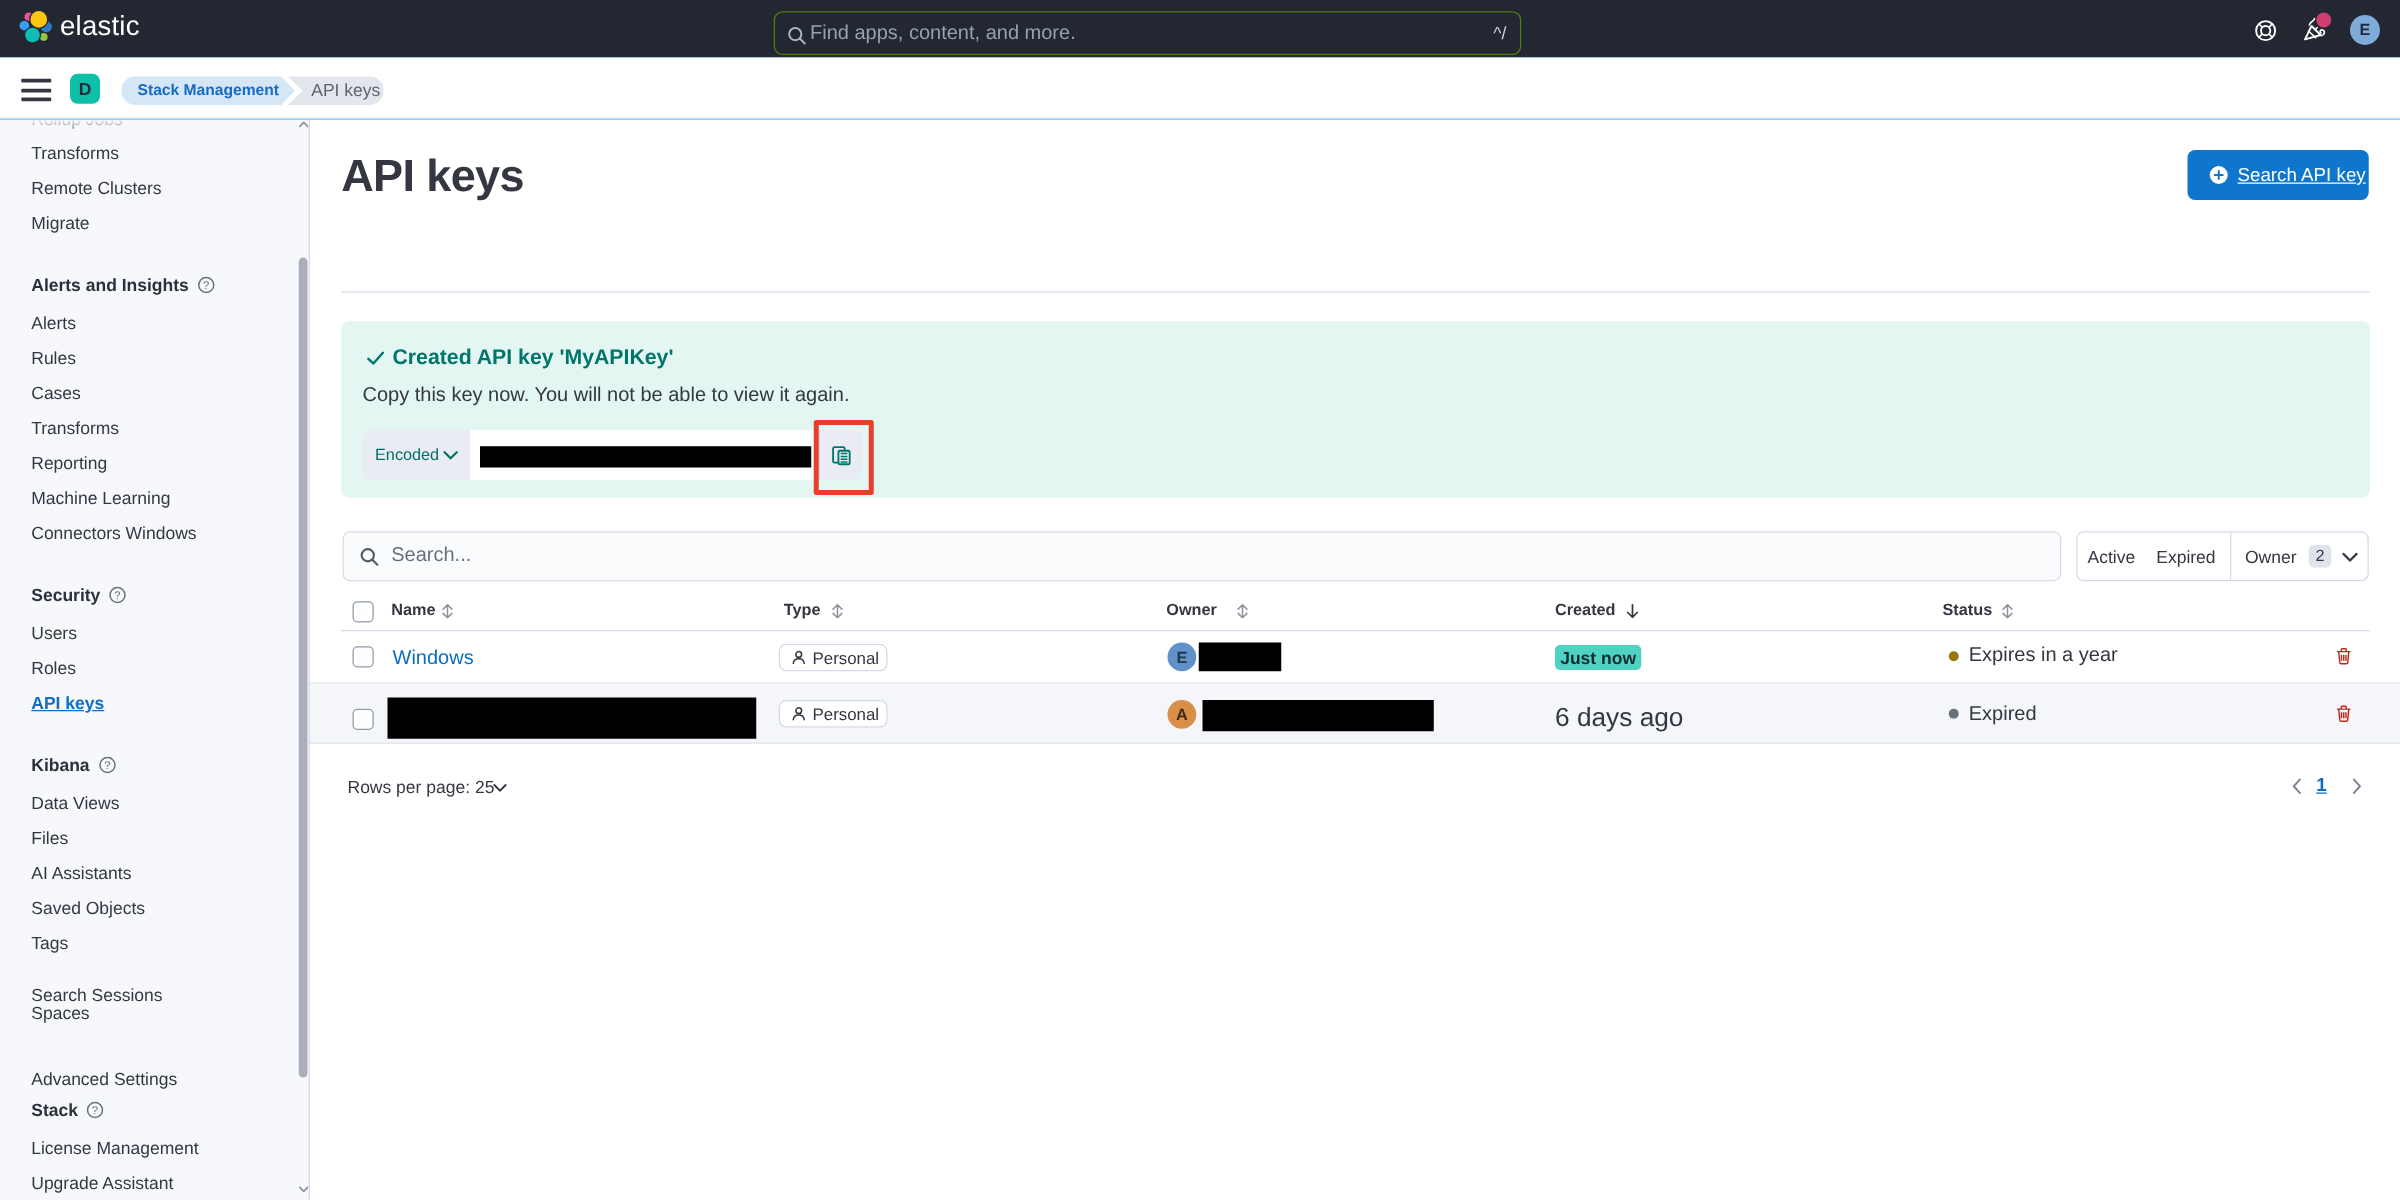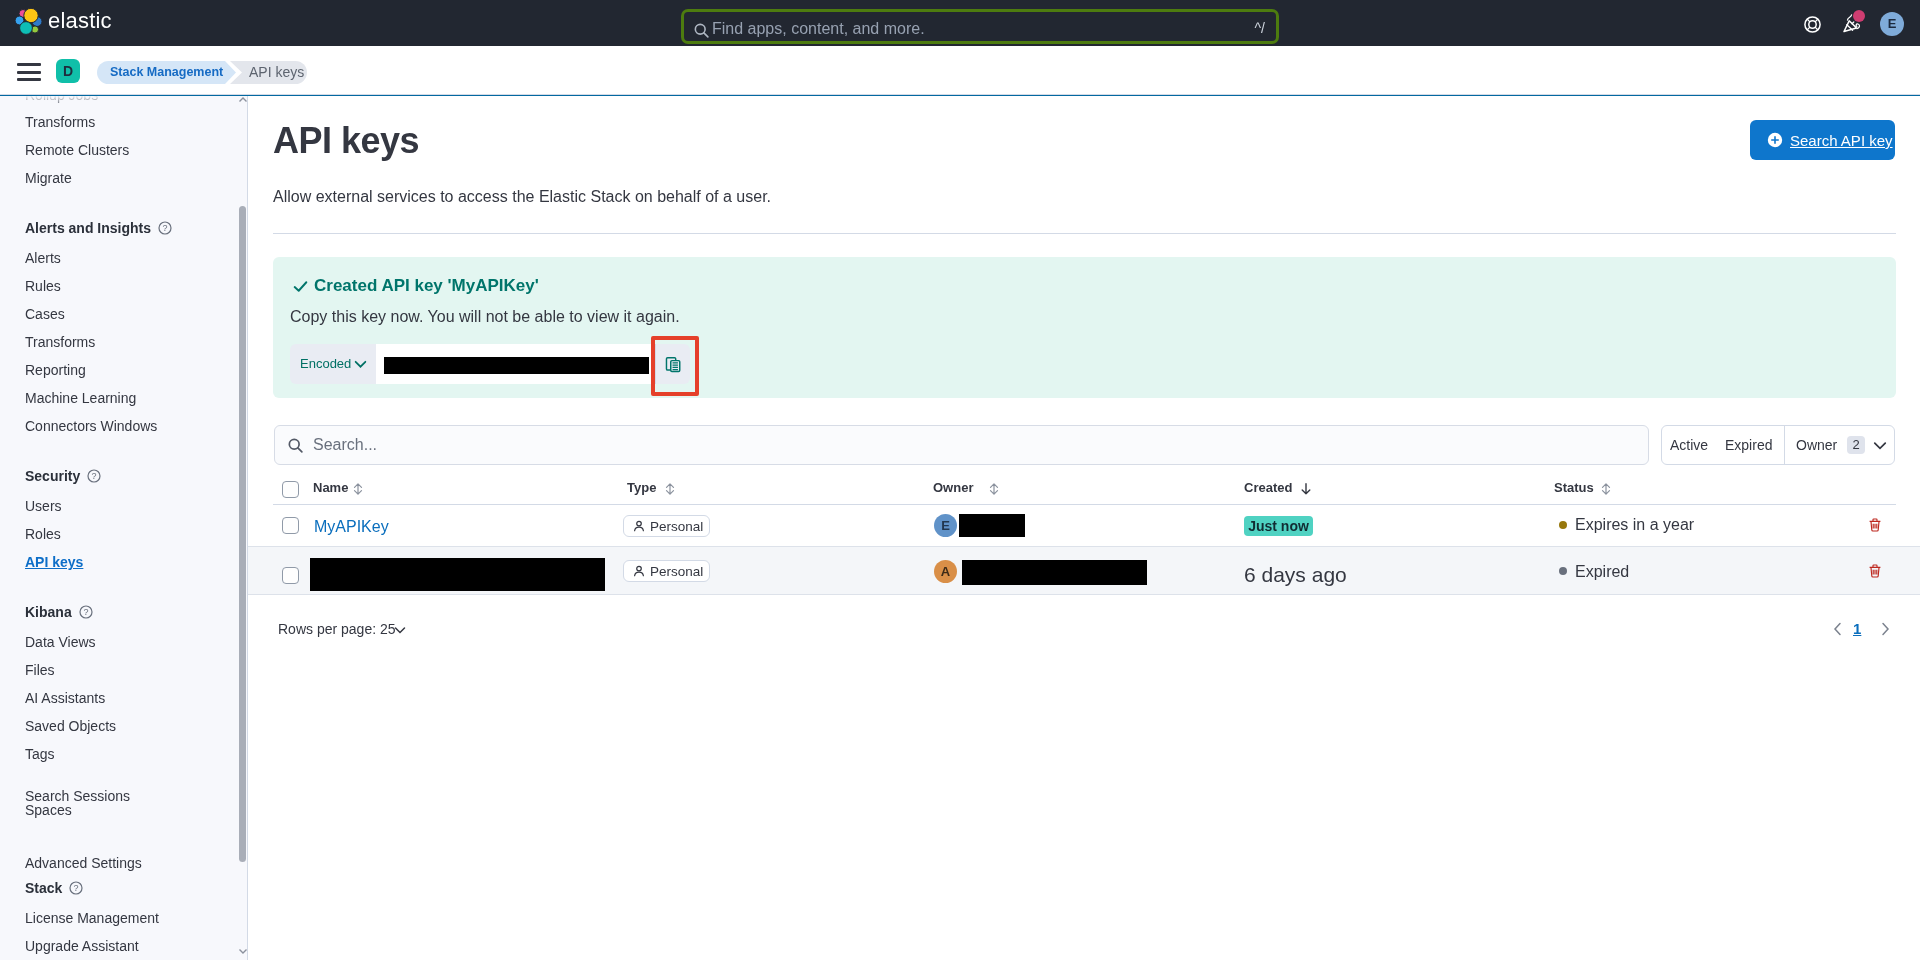--- a/index.html
+++ b/index.html
@@ -8,35 +8,35 @@
 .navitem{position:absolute;left:25px;font-size:14px;color:#343741;white-space:nowrap}
 .navhead{position:absolute;left:25px;font-size:14px;font-weight:700;color:#2b303a;white-space:nowrap}
 .qicon{display:inline-block;vertical-align:-2px;margin-left:7px}
 .chk{width:17px;height:17px;border:1px solid #909aa8;border-radius:4px;background:#fefefe}
 .hlabel{font-size:13px;font-weight:700;color:#343741}
 .pbadge{position:absolute;height:22px;background:#fff;border:1px solid #d3dae6;border-radius:6px;display:flex;align-items:center;padding:0 6px 0 8px;gap:4px}
 .pbadge span{font-size:13.5px;color:#343741}
 </style>
 </head>
 <body>
-<div id="app" style="position:relative;width:1920px;height:764px;background:#0369a1">
+<div id="app" style="position:relative;width:1920px;height:764px;background:#7dd3fc">
 
 <div class="ab" id="topbar" style="left:0;top:0;width:1920px;height:46px;background:#222731">
 
   <svg class="ab" style="left:14px;top:8px" width="30" height="30" viewBox="0 0 30 30">
     <circle cx="9" cy="5.5" r="4" fill="#f04e98" stroke="#222731" stroke-width="1"></circle>
     <circle cx="23" cy="13.5" r="5" fill="#2f7ac9" stroke="#222731" stroke-width="1"></circle>
     <circle cx="17" cy="7.5" r="7.2" fill="#fec514" stroke="#222731" stroke-width="1"></circle>
     <circle cx="5.5" cy="12.5" r="4.4" fill="#36a2ef" stroke="#222731" stroke-width="1"></circle>
     <circle cx="21" cy="21.5" r="3.6" fill="#94c93d" stroke="#222731" stroke-width="1"></circle>
     <circle cx="12" cy="20" r="6.4" fill="#0ebeb5" stroke="#222731" stroke-width="1"></circle>
   </svg>
   <div class="ab" style="left:48px;top:8px;font-size:22px;color:#fff;letter-spacing:0.2px">elastic</div>
 
-  <div class="ab" style="left:681px;top:9px;width:598px;height:35px;border:3px solid #4d7c0f;border-radius:7px">
+  <div class="ab" style="left:619px;top:9px;width:598px;height:35px;border:1px solid #4d7c0f;border-radius:7px">
     <svg class="ab" style="left:9px;top:10px" width="17" height="17" viewBox="0 0 16 16" fill="none" stroke="#aeb6c2" stroke-width="1.5">
       <circle cx="6.8" cy="6.8" r="4.6"></circle>
           <path d="M10.2 10.2 L14 14" stroke-linecap="round"></path>
     </svg>
     <div class="ab" style="left:28px;top:8px;font-size:16px;color:#97a1b1">Find apps, content, and more.</div>
     <div class="ab" style="right:11px;top:8px;font-size:14px;color:#cfd5de">^/</div>
   </div>
 
   <svg class="ab" style="left:1803px;top:15px" width="19" height="19" viewBox="0 0 19 19" fill="none" stroke="#fff" stroke-width="1.5">
     <circle cx="9.5" cy="9.5" r="7.6"></circle>
@@ -119,21 +119,20 @@
 <div class="ab" id="main" style="left:248px;top:96px;width:1672px;height:864px;background:#fff">
 
   <div class="ab" style="left:25px;top:24px;font-size:36px;font-weight:700;color:#343741;letter-spacing:-0.5px">API keys</div>
   <div class="ab" style="left:1502px;top:24px;width:145px;height:40px;background:#0e76cc;border-radius:6px;color:#fff">
     <svg class="ab" style="left:17px;top:12px" width="16" height="16" viewBox="0 0 16 16">
       <circle cx="8" cy="8" r="7.2" fill="#fff"></circle>
       <path d="M8 4.2 V11.8 M4.2 8 H11.8" stroke="#0e76cc" stroke-width="1.6"></path>
     </svg>
     <div class="ab" style="left:40px;top:12px;font-size:15px;text-decoration:underline">Search API key</div>
   </div>
-  <div class="ab" style="left:25px;top:92px;font-size:16px;color:#343741">Allow external services to access the Elastic Stack on behalf of a user.</div>
   <div class="ab" style="left:25px;top:137px;width:1623px;height:1px;background:#d3dae6"></div>
 
   <div class="ab" style="left:26px;top:329px;width:1375px;height:40px;background:#fafbfd;border:1px solid #d7dce6;border-radius:6px">
     <svg class="ab" style="left:12px;top:11px" width="17" height="17" viewBox="0 0 16 16" fill="none" stroke="#535966" stroke-width="1.6">
       <circle cx="6.8" cy="6.8" r="4.6"></circle>
           <path d="M10.2 10.2 L14 14" stroke-linecap="round"></path>
     </svg>
     <div class="ab" style="left:38px;top:10px;font-size:16px;color:#69707d">Search...</div>
   </div>
 
@@ -194,21 +193,21 @@
     <svg class="ab" style="left:1050px;top:11px" width="16" height="16" viewBox="0 0 16 16" fill="none" stroke="#343741" stroke-width="1.4">
           <path d="M8 2.8 V12.8 M4.2 9 L8 12.8 L11.8 9" stroke-linecap="round" stroke-linejoin="round"></path>
         </svg>
     <div class="ab hlabel" style="left:1306px;top:10px">Status</div>
     <svg class="ab" style="left:1350px;top:11px" width="16" height="16" viewBox="0 0 16 16" fill="none" stroke="#8b929e" stroke-width="1.2">
           <path d="M8 2.8 V13.2 M4.5 6.3 L8 2.8 L11.5 6.3 M4.5 9.7 L8 13.2 L11.5 9.7" stroke-linecap="round" stroke-linejoin="round"></path>
         </svg>
     <div class="ab" style="left:25px;top:33.5px;width:1623px;height:1.5px;background:#d3dae6"></div>
 
     <div class="ab chk" style="left:34px;top:47px"></div>
-    <div class="ab" style="left:66px;top:48px;font-size:16px;color:#0a6ebd">MyAPIKey</div>
+    <div class="ab" style="left:66px;top:48px;font-size:16px;color:#0a6ebd">Windows</div>
     <div class="pbadge" style="left:375px;top:45px">
           <svg width="14" height="14" viewBox="0 0 16 16" fill="none" stroke="#343741" stroke-width="1.4">
             <circle cx="8" cy="5.2" r="2.6"></circle>
             <path d="M3 13.4 C3.4 10.4 5.4 9.2 8 9.2 C10.6 9.2 12.6 10.4 13 13.4" stroke-linecap="round"></path>
           </svg>
           <span>Personal</span>
         </div>
     <div class="ab" style="left:686px;top:44px;width:23px;height:23px;border-radius:50%;background:#6092c8;color:#22364e;font-size:13px;font-weight:700;text-align:center;line-height:23px">E</div>
     <div class="ab" style="left:711px;top:44px;width:66px;height:23px;background:#000"></div>
     <div class="ab" style="left:996px;top:46px;width:69px;height:20px;background:#4fd2c2;border-radius:4px;color:#112c33;font-size:14px;font-weight:600;text-align:center;line-height:20px">Just now</div>

